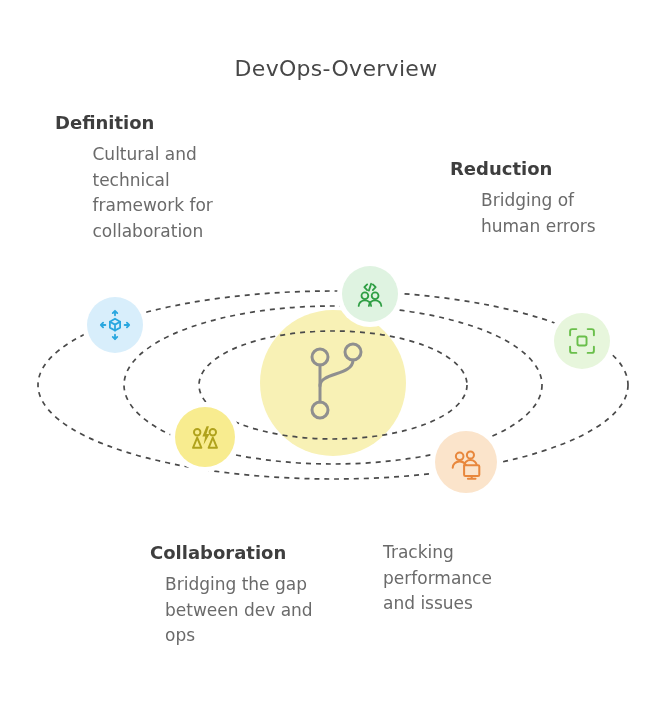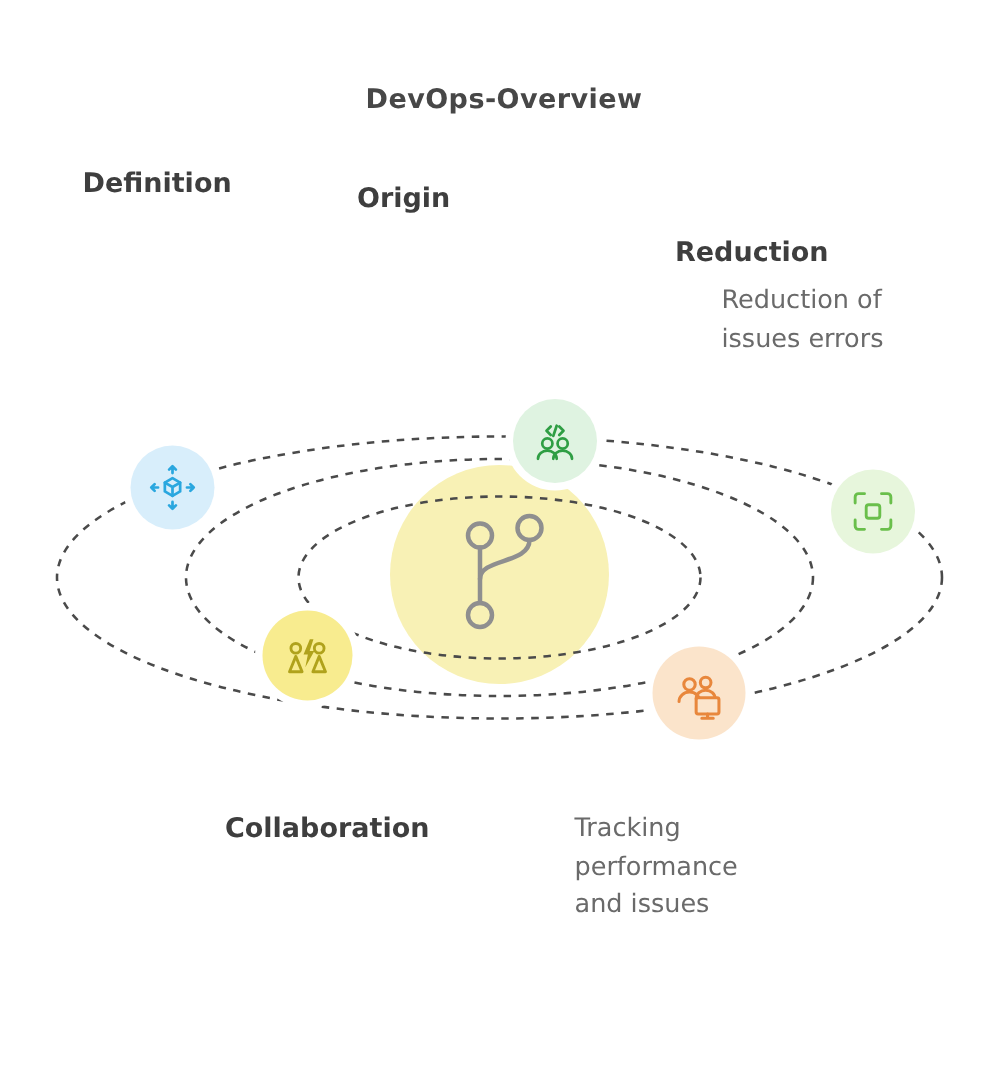--- a/index.html
+++ b/index.html
@@ -4,21 +4,21 @@
 <style>
   html,body { margin:0; padding:0; }
   body {
     width:672px; height:720px;
     background:#ffffff;
     font-family:"DejaVu Sans", sans-serif;
     position:relative; overflow:hidden;
   }
   .title {
     position:absolute; top:56px; left:0; width:672px;
-    text-align:center; font-size:18px; font-weight:bold;
+    text-align:center; font-size:22px; font-weight:normal;
     color:#474747; letter-spacing:.3px;
   }
   .block { position:absolute; }
   .heading { font-size:18px; font-weight:bold; color:#3e3e3e; margin:0 auto 9px auto; }
   .bodytext { font-size:17px; color:#6a6a6a; line-height:1.5; margin:0 auto; }
 
   #orbits { position:absolute; left:0; top:0; z-index:2; }
 
   .center-circle {
     position:absolute; left:260px; top:310px;
@@ -121,30 +121,31 @@
     <path d="M13.5 18 a5 4.5 0 0 1 10 0"></path>
     <circle cx="10" cy="10.5" r="3"></circle>
     <path d="M4.5 19.5 a5.5 5 0 0 1 11 0"></path>
     <rect x="13.5" y="17.5" width="12" height="8.5" rx="1" fill="#fbe4cb"></rect>
     <path d="M19.5 26 v2 M16.5 28.3 h6"></path>
   </svg>
 </div>
 
 <div class="block blk-definition">
   <div class="heading">Definition</div>
+  <div class="bodytext">Cultural and technical framework for collaboration</div>
 </div>
 
 <div class="block blk-origin">
-  <div class="heading">Origin</div>
 </div>
 
 <div class="block blk-automation">
   <div class="heading">Reduction</div>
-  <div class="bodytext">Reduction of issues errors</div>
+  <div class="bodytext">Bridging of human errors</div>
 </div>
 
 <div class="block blk-collaboration">
   <div class="heading">Collaboration</div>
+  <div class="bodytext">Bridging the gap between dev and ops</div>
 </div>
 
 <div class="block blk-monitoring">
   <div class="bodytext">Tracking performance and issues</div>
 </div>
 
 </body></html>

